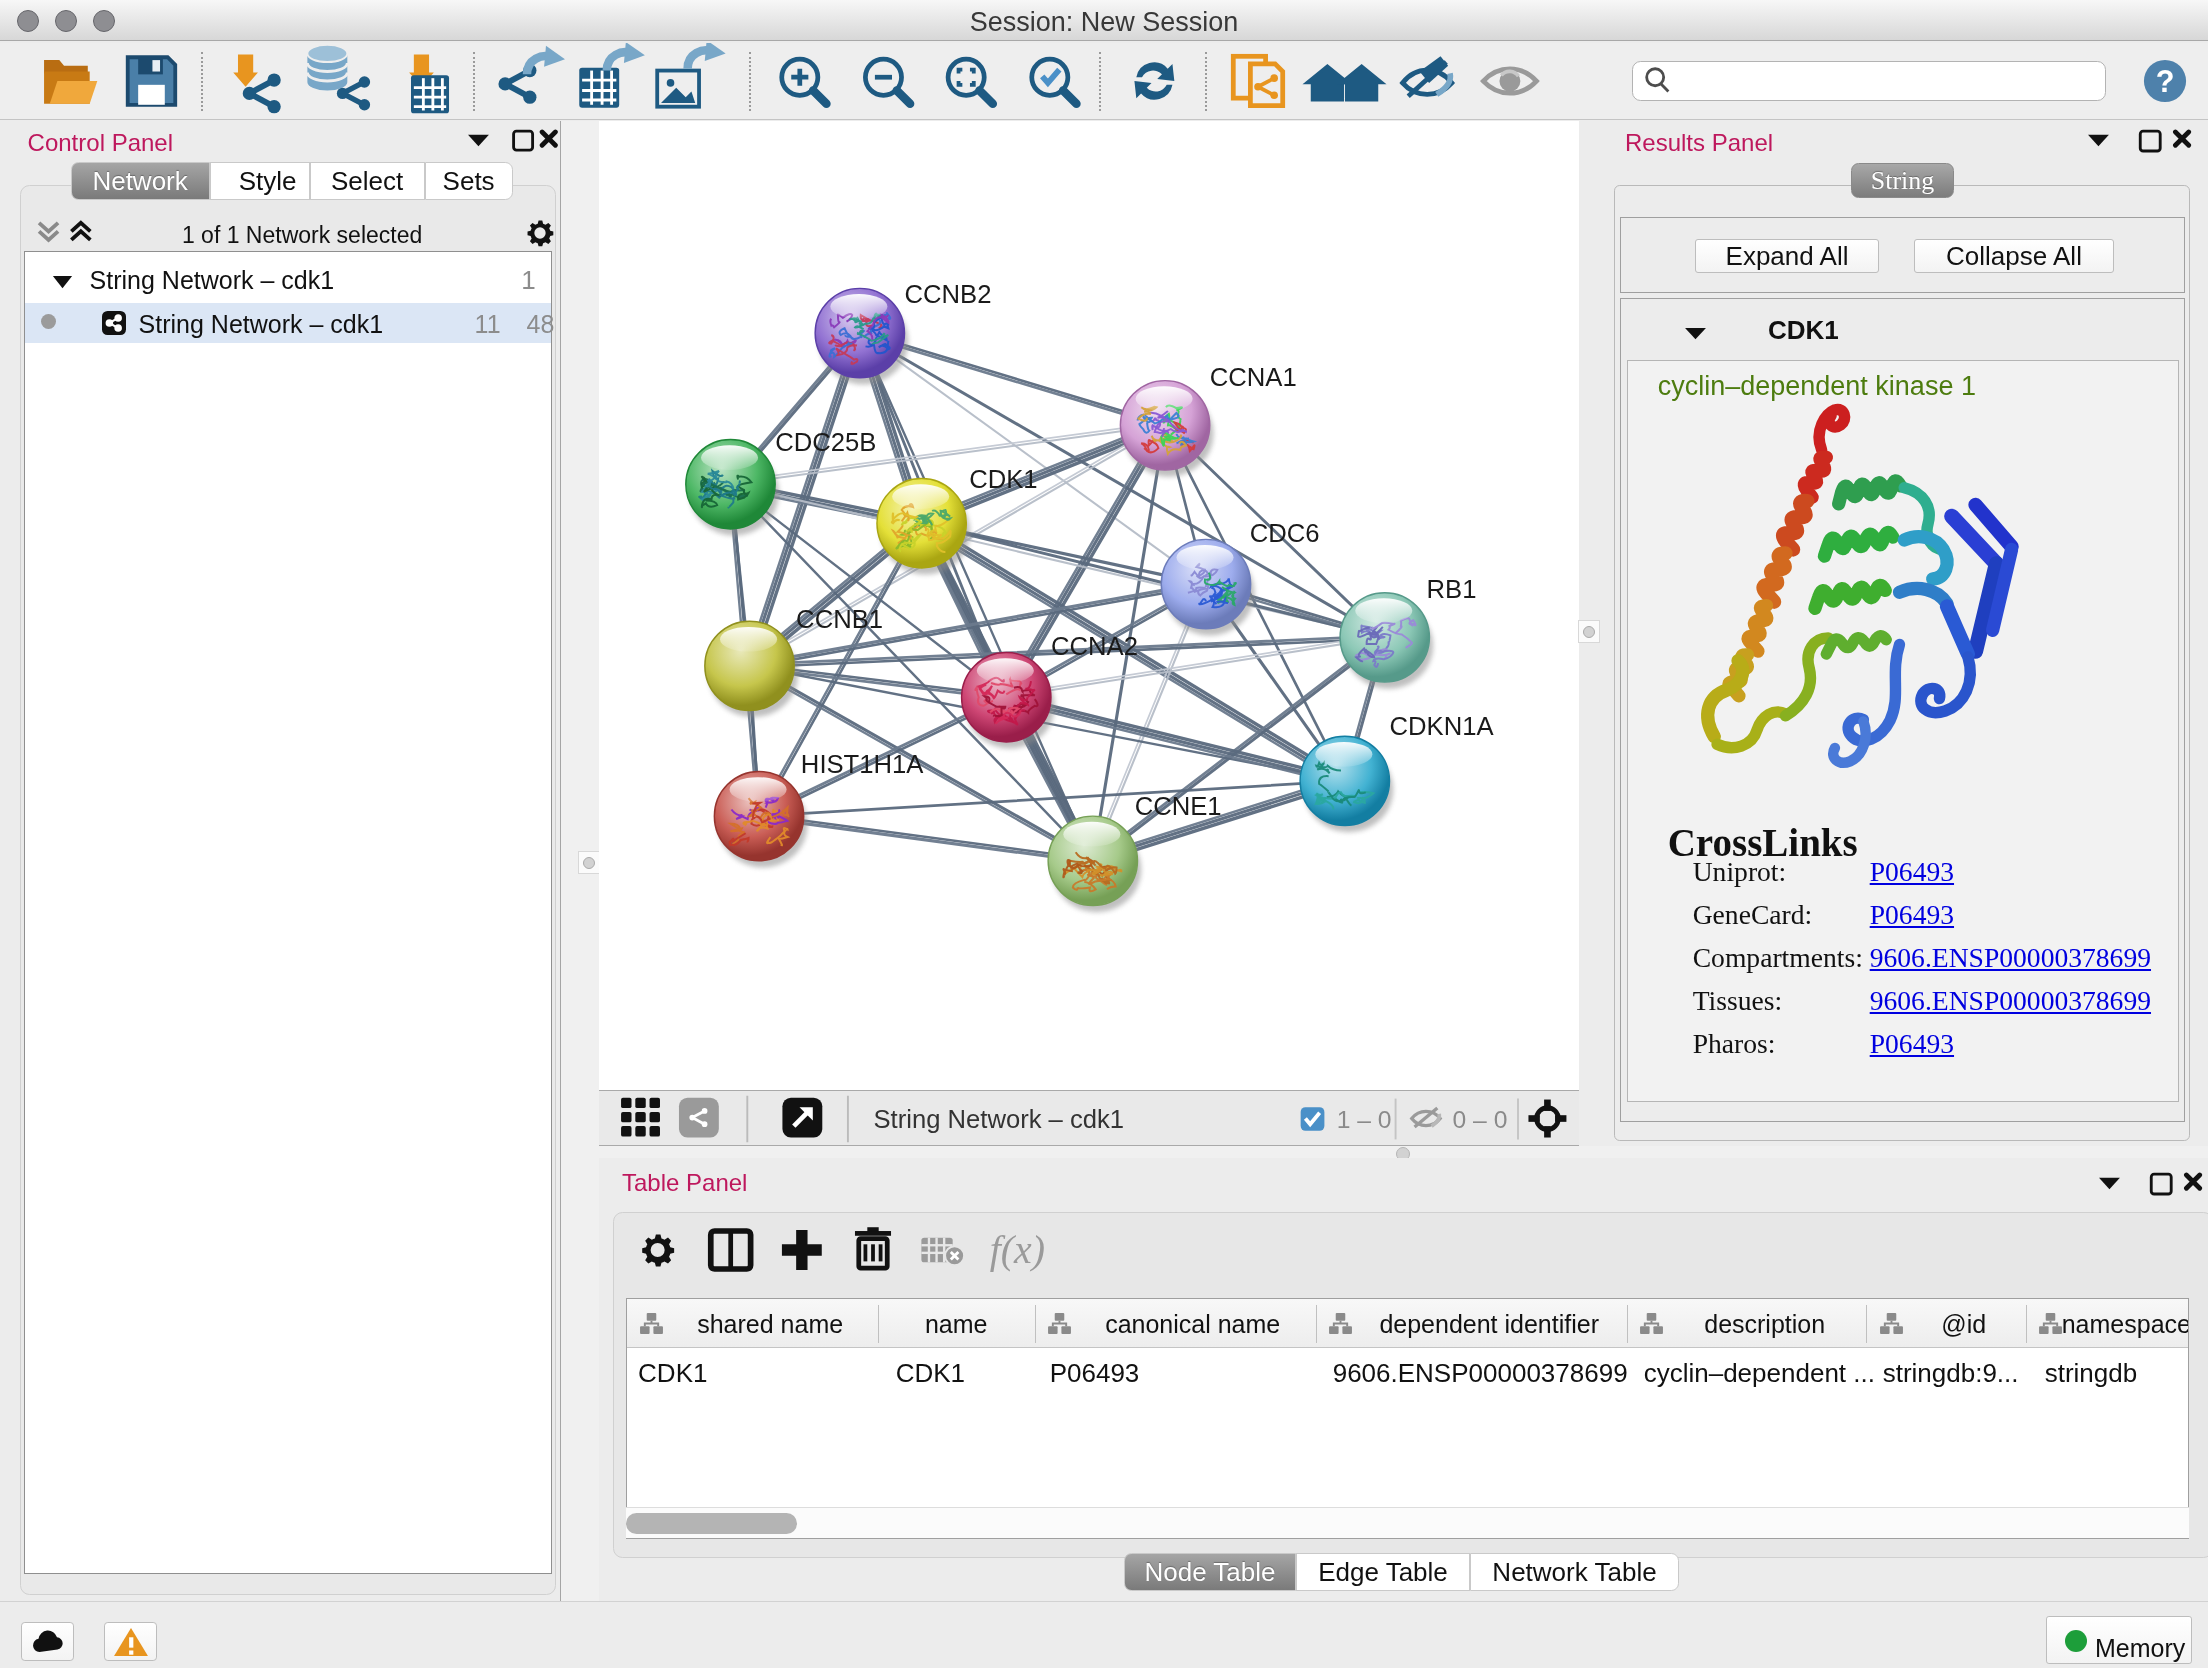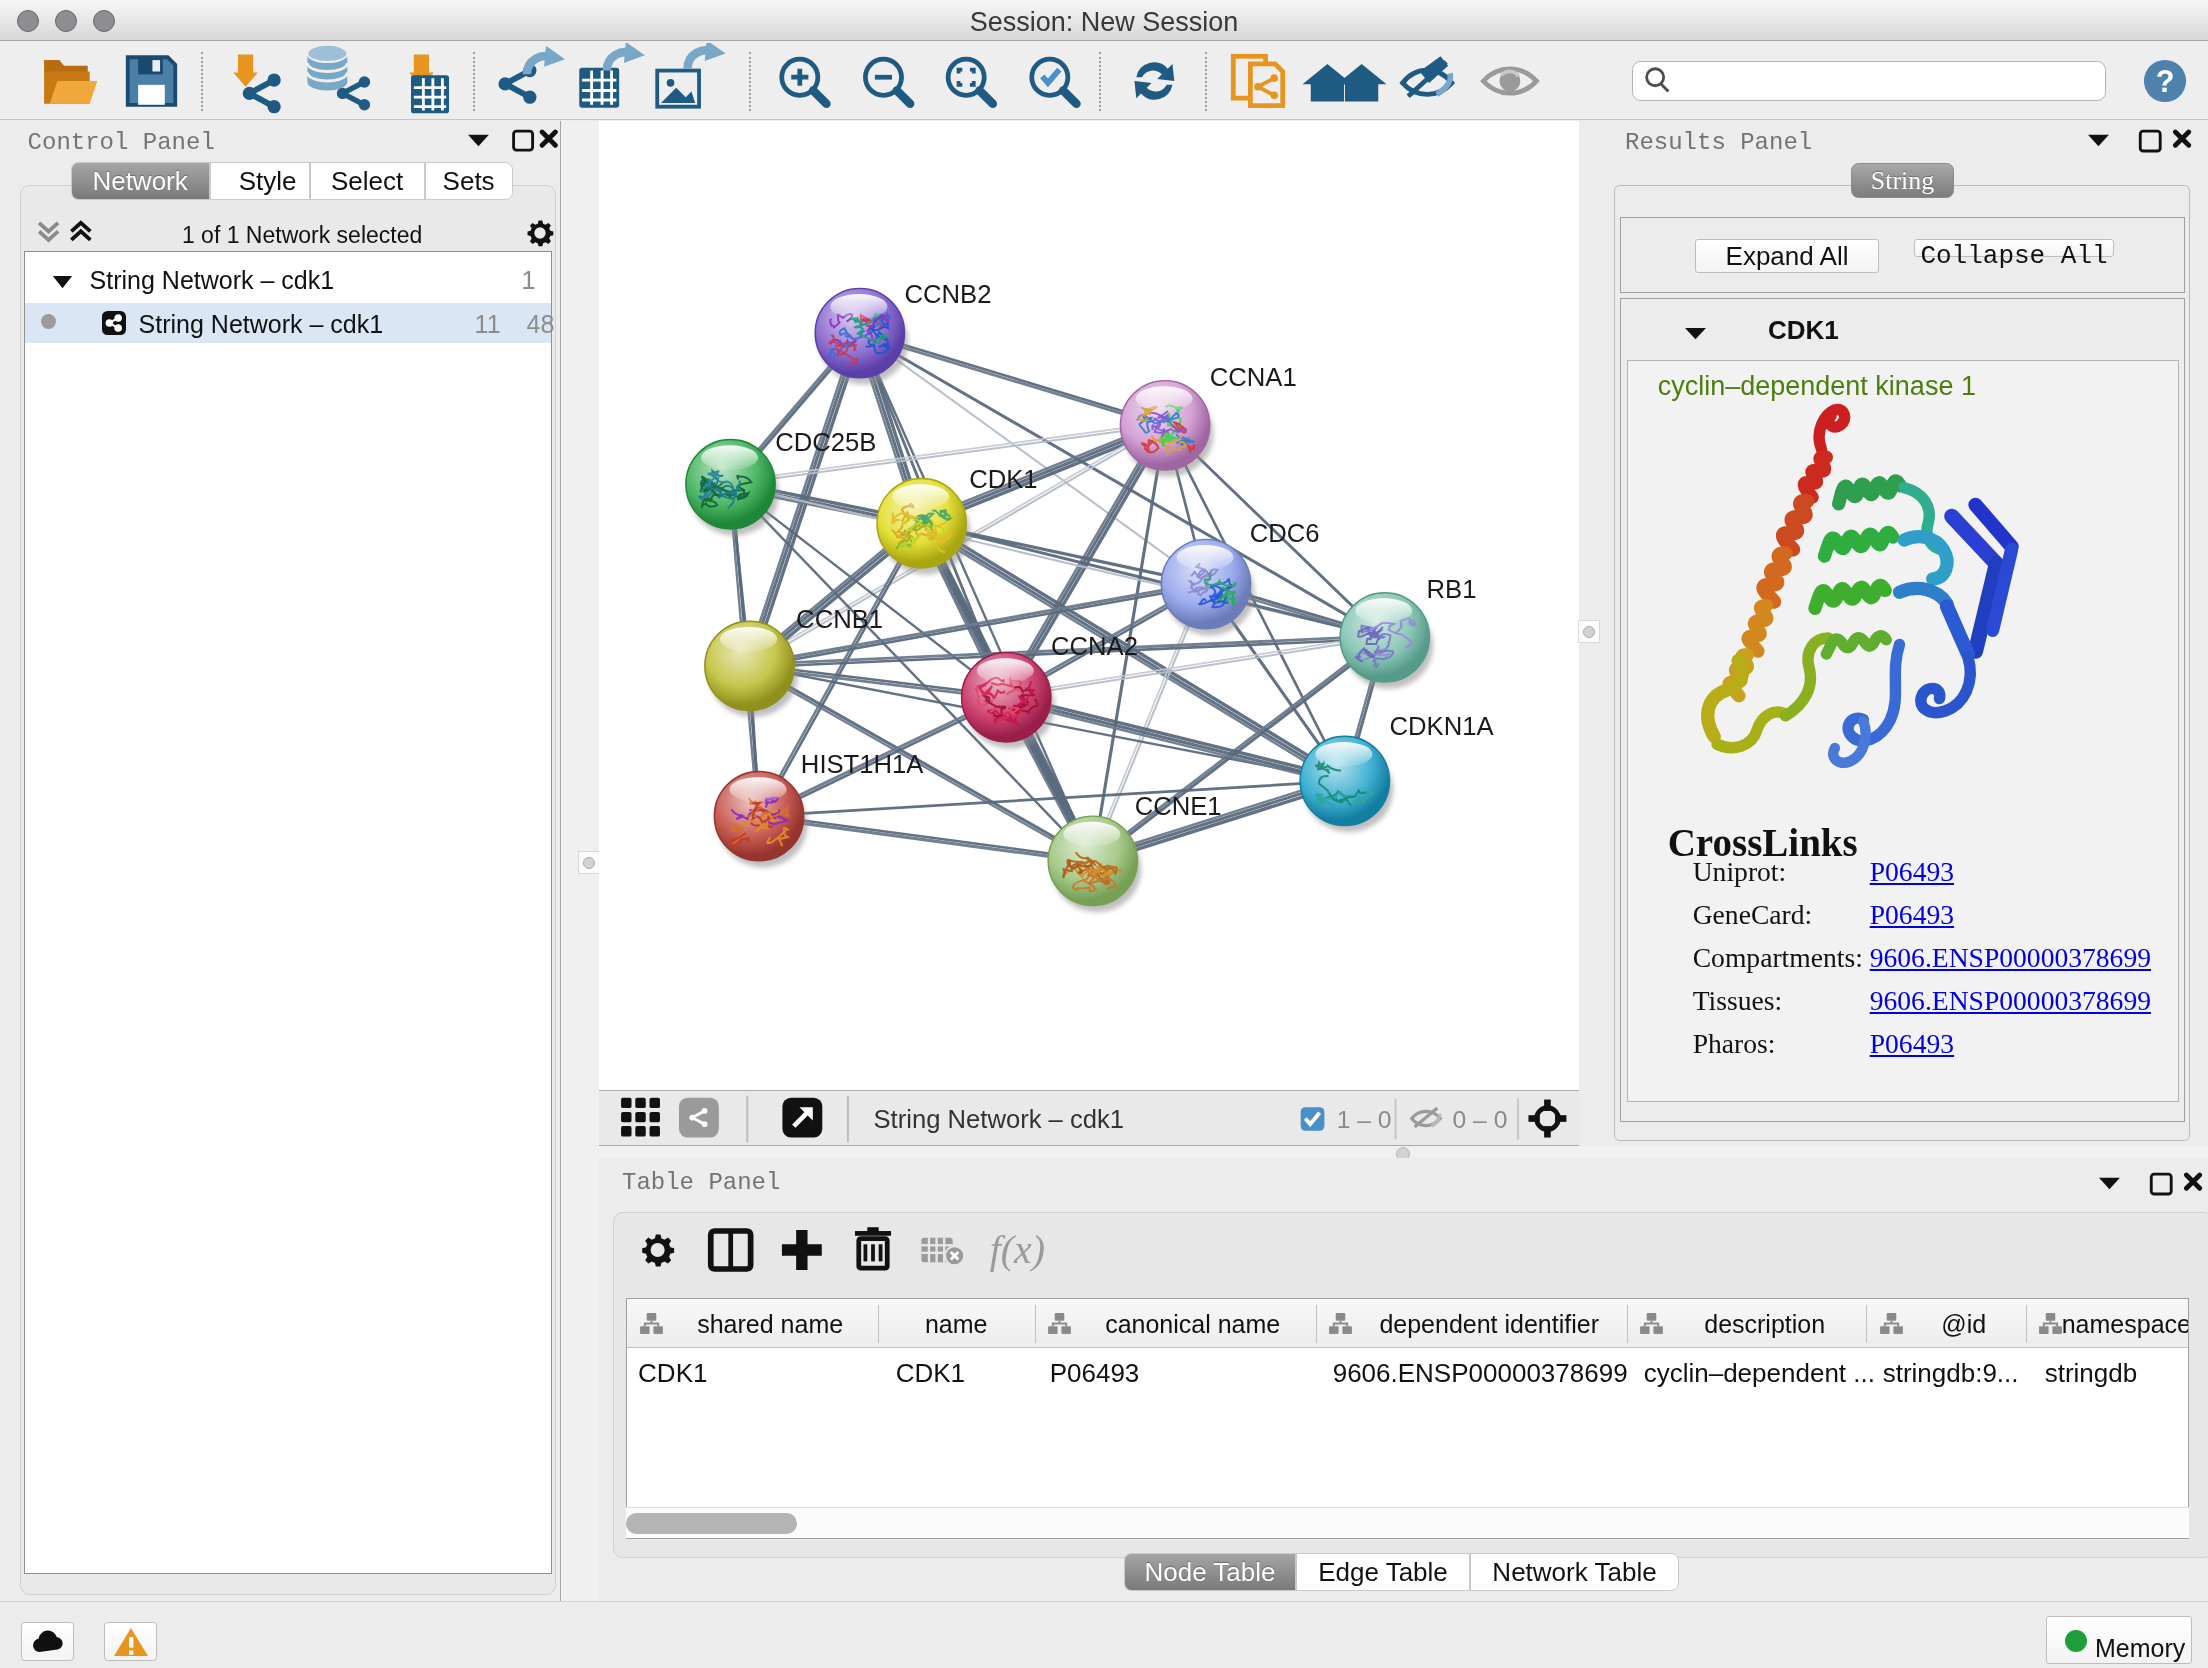--- a/index.html
+++ b/index.html
@@ -10,21 +10,21 @@
 
 #titlebar { left:0; top:0; width:2208px; height:41px; background:linear-gradient(#f7f7f7,#d7d7d7); border-bottom:1.9px solid #a8a8a8; }
 .tl { position:absolute; top:9.5px; width:22px; height:22px; border-radius:50%; background:#8e8e92; border:1px solid #66666b; }
 #title { position:absolute; top:6.7px; left:0; width:2208px; text-align:center; font-size:27px; color:#383838; }
 
 
 #toolbar { left:0; top:43px; width:2208px; height:77px; background:#eeeeee; border-bottom:1px solid #c4c4c4; }
 .tsep { position:absolute; top:8.6px; height:59px; width:0; border-left:2.9px dotted #9a9a9a; }
 
 
-.phead-txt { font-size:24px; color:#737373;font-family:Liberation Mono, monospace; }
+.phead-txt { font-size:24px; color:#be185d; }
 
 
 #cpanel { left:7.6px; top:121px; width:553px; height:1480px; background:#ececec; }
 #rsplit { left:560px; top:121px; width:39px; height:1480px; background:#f0f0f0; border-left:1.9px solid #a5a5a5; }
 #canvas-area { left:599px; top:121px; width:980px; height:969px; background:#ffffff; }
 #cv-toolbar { left:599px; top:1090px; width:980px; height:56px; background:#e9e9e9; border-top:1.9px solid #a9a9a9; border-bottom:1.9px solid #a9a9a9;}
 #respanel { left:1582px; top:121px; width:627px; height:1025px; background:#ececec; }
 #hsplit { left:599px; top:1146px; width:1609px; height:12.4px; background:#f0f0f0; }
 #tpanel { left:599px; top:1158px; width:1609px; height:442px; background:#ececec; }
 #statusbar { left:0; top:1601px; width:2208px; height:68px; background:#ececec; border-top:1.9px solid #d2d2d2; }
@@ -687,21 +687,21 @@
   <svg width="114" height="25" viewBox="0 0 120 26" style="position:absolute;left:2088px;top:7.6px;transform:translateX(-1582px);">
     <path d="M0 6 L22 6 L11 18 Z" fill="#111"></path>
     <rect x="55" y="2" width="21" height="21" rx="3" fill="none" stroke="#111" stroke-width="3"></rect>
     <path d="M92 3 L106 17 M106 3 L92 17" stroke="#111" stroke-width="5" stroke-linecap="round"></path>
   </svg>
   <div style="position:absolute; left:269px; top:42px; width:103px; height:35px; background:linear-gradient(#a8a8a8,#7c7c7c); border:1px solid #8a8a8a; border-radius:7.6px; color:#fff; font-size:26px; text-align:center; line-height:34px; z-index:3; text-shadow:0 -1px 1px rgba(0,0,0,.3);font-family:Liberation Serif, serif;">String</div>
   <div style="position:absolute; left:32px; top:64px; width:576px; height:956px; background:#ececec; border:1px solid #b9b9b9; border-radius:5.7px;"></div>
 
   <div style="position:absolute; left:38px; top:96px; width:565px; height:76px; background:#ececec; border:1px solid #9f9f9f;">
     <div class="btn" style="left:74px; top:21px; width:184px; height:34px; line-height:32px;">Expand All</div>
-    <div class="btn" style="left:293px; top:21px; width:200px; height:18px; line-height:32px;font-family:Liberation Mono, monospace;">Collapse All</div>
+    <div class="btn" style="left:293px; top:21px; width:200px; height:34px; line-height:32px;">Collapse All</div>
   </div>
 
   <div style="position:absolute; left:38px; top:177px; width:565px; height:824px; background:#ececec; border:1px solid #9f9f9f;">
     <svg width="21" height="13.3" viewBox="0 0 22 14" style="position:absolute;left:64px;top:27.6px;">
           <path d="M0 1 L22 1 L11 13 Z" fill="#111"></path>
         </svg>
     <div style="position:absolute; left:147px; top:16px; font-size:26px; font-weight:bold; color:#111;">CDK1</div>
     <div style="position:absolute; left:5.7px; top:61px; width:552px; height:742px; background:#f2f2f2; border:1px solid #b5b5b5;">
       <div style="position:absolute; left:30px; top:9.5px; font-size:27px; color:#4d7c0f;">cyclin–dependent kinase 1</div>
       <svg id="ribbon" width="361" height="371" viewBox="0 0 380 390" style="position:absolute; left:34px; top:41px;">

